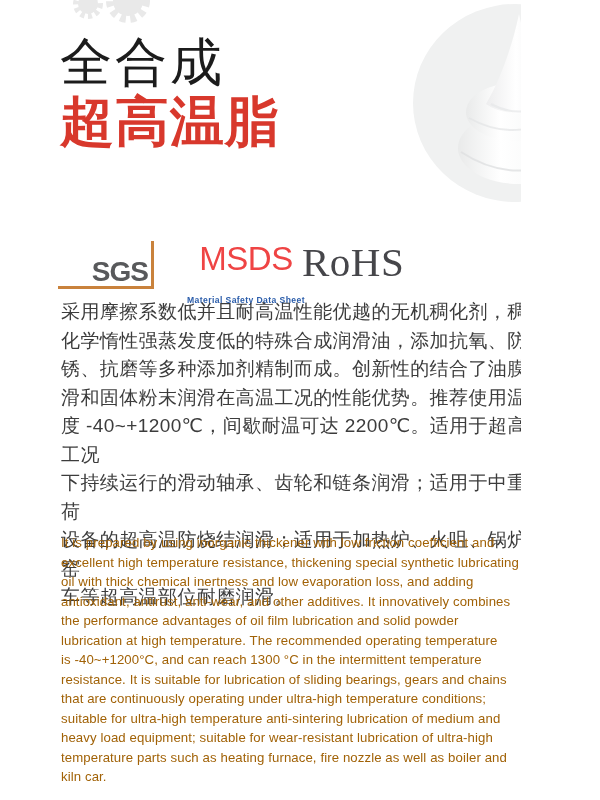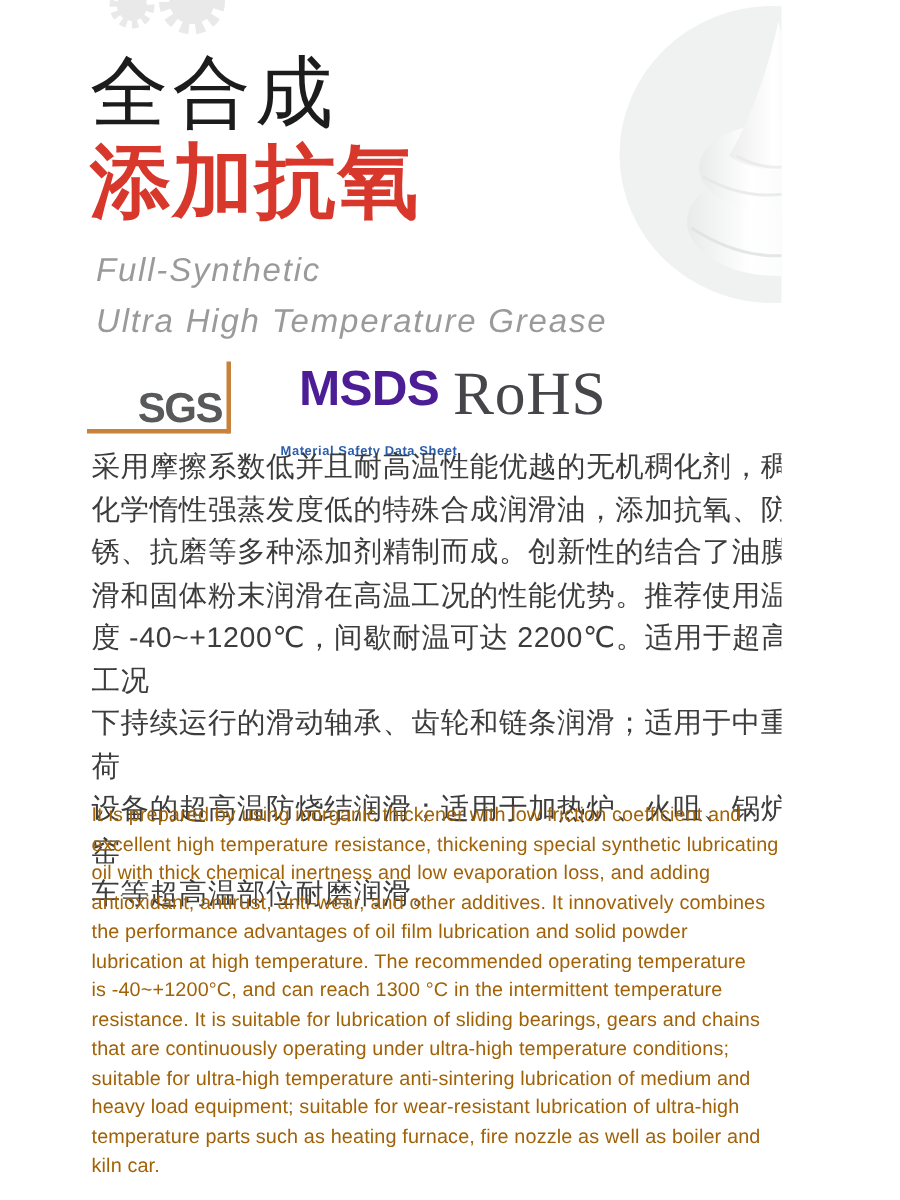--- a/index.html
+++ b/index.html
@@ -49,21 +49,21 @@
   .sgs-text {
     position: absolute; right: 6px; bottom: 3px;
     font-size: 28px; font-weight: 700; color: #58595b;
     letter-spacing: -1px; line-height: 1;
   }
   .sgs-hline { position: absolute; left: 0; right: 1px; bottom: 0; height: 3px; background: #c9823c; }
   .sgs-vline { position: absolute; right: 0; top: 0; bottom: 0; width: 3px; background: #c9823c; }
 
   .msds { position: absolute; left: 120px; top: 3px; width: 136px; text-align: center; }
   .msds-main {
-    display: block; font-size: 33px; font-weight: 700; color: #4c1d95;
+    display: block; font-size: 33px; font-weight: 400; color: #ef4444;
     letter-spacing: -0.5px; line-height: 1;
   }
   .msds-sub {
     display: block; font-size: 8.6px; font-weight: 700; color: #2a5caa;
     letter-spacing: 0.4px; margin-top: 20px; white-space: nowrap;
   }
 
   .rohs {
     position: absolute; left: 244px; top: 1px;
     font-family: "Liberation Serif", "DejaVu Serif", serif;
@@ -119,23 +119,21 @@
 
       <ellipse cx="70" cy="100" rx="49" ry="29" fill="url(#blobGrad)"></ellipse>
       <path d="M 24 106 Q 70 132 118 102" fill="none" stroke="#e3e4e5" stroke-width="2" opacity="0.7"></path>
 
       <path d="M 74 2 C 67 36 54 70 41 92 C 60 105 93 105 108 89 C 93 64 81 36 74 2 Z" fill="url(#coneGrad)"></path>
       <path d="M 46 92 Q 75 108 104 90" fill="none" stroke="#e6e7e8" stroke-width="2" opacity="0.7"></path>
     </svg>
   </div>
 
   <h1 class="title1">全合成</h1>
-  <h1 class="title2">添加抗氧</h1>
-  <div class="subtitle">Full-Synthetic
-Ultra High Temperature Grease</div>
+  <h1 class="title2">超高温脂</h1>
 
   <div class="certs">
     <div class="sgs">
       <span class="sgs-text">SGS</span>
       <span class="sgs-hline"></span>
       <span class="sgs-vline"></span>
     </div>
     <div class="msds">
       <span class="msds-main">MSDS</span>
       <span class="msds-sub">Material Safety Data Sheet</span>

